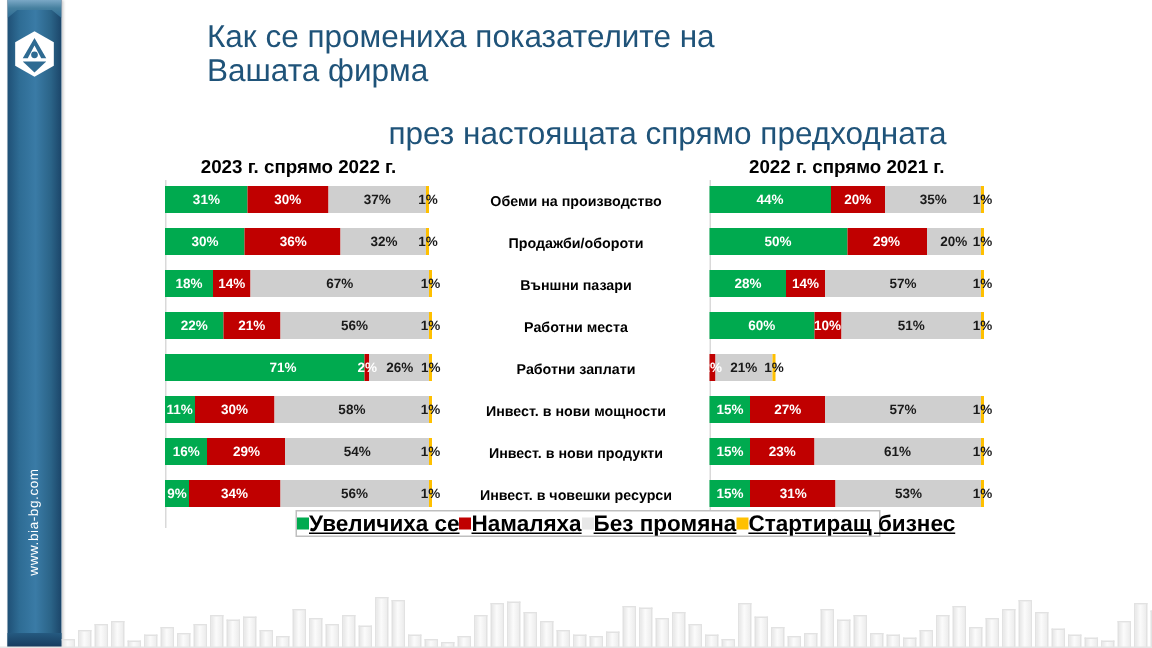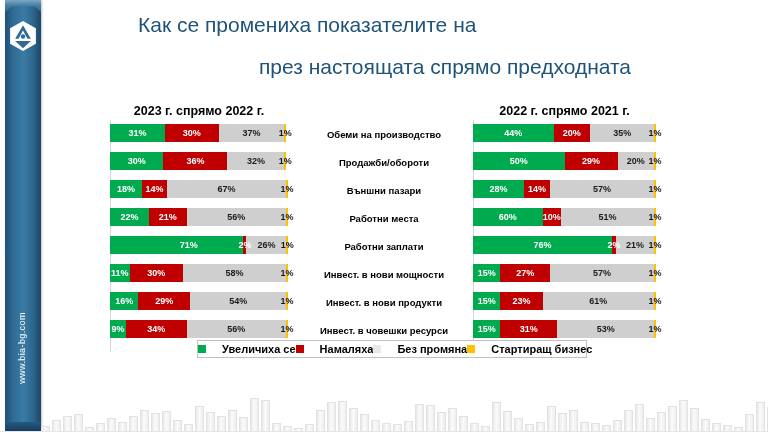--- a/index.html
+++ b/index.html
@@ -88,21 +88,21 @@
     font-size:9.5px;font-weight:bold;color:#000;white-space:nowrap;
   }
 
   
   #legend{
     position:absolute;left:197px;top:340px;width:390px;height:18px;
     border:1px solid #bfbfbf;background:#ffffff;
     display:flex;align-items:center;justify-content:space-around;
     box-sizing:border-box;
   }
-  .leg-item{display:flex;align-items:center;gap:16px;font-size:11px;font-weight:bold;color:#000;white-space:nowrap;}
+  .leg-item{display:flex;align-items:center;gap:0;font-size:15px;font-weight:bold;color:#000;white-space:nowrap;text-decoration:underline;}
   .leg-sw{width:8px;height:8px;display:inline-block;}
 
   
   #skyline{
     position:absolute;left:41px;bottom:0;width:727px;height:46px;
     display:flex;align-items:flex-end;gap:2px;overflow:hidden;
   }
   #skyline .sb{
     flex:0 0 auto;width:9px;
     background:linear-gradient(to right,#e8e8e8,#fbfbfb 45%,#ededed);
@@ -122,20 +122,21 @@
       <path d="M50,18 L78,66 L66,66 L50,36 L34,66 L22,66 Z" fill="#2f6b92"></path>
       <path d="M22,74 L78,74 L50,100 Z" fill="#2f6b92"></path>
       <circle cx="50" cy="58" r="8" fill="#2f6b92"></circle>
     </svg>
   </div>
   <div id="site-url">www.bia-bg.com</div>
 </div>
 
 <div id="title-block">
   <span id="title-line1">Как се промениха показателите на</span>
+  <span id="title-line2">Вашата фирма</span>
   <span id="title-line3">през настоящата спрямо предходната</span>
 </div>
 
 <div id="charts">
   <div class="chart-head" id="head-left">2023 г. спрямо 2022 г.</div>
   <div class="chart-head" id="head-right">2022 г. спрямо 2021 г.</div>
   <div class="axis-line" id="axis-left"></div>
   <div class="axis-line" id="axis-right"></div>
   <div class="rows" id="rows">
       <div class="row">
@@ -271,23 +272,20 @@
             <span class="lbl">2%</span>
           </div>
           <div class="seg same" style="width: 26%;">
             <span class="lbl">26%</span>
           </div>
           <div class="seg start tiny" style="width: 1%;">
             <span class="lbl">1%</span>
           </div>
         </div>
         <div class="bar right">
-          <div class="seg inc" style="width: 76%;">
-            <span class="lbl">76%</span>
-          </div>
           <div class="seg dec tiny" style="width: 2%;">
             <span class="lbl">2%</span>
           </div>
           <div class="seg same" style="width: 21%;">
             <span class="lbl">21%</span>
           </div>
           <div class="seg start tiny" style="width: 1%;">
             <span class="lbl">1%</span>
           </div>
         </div>

